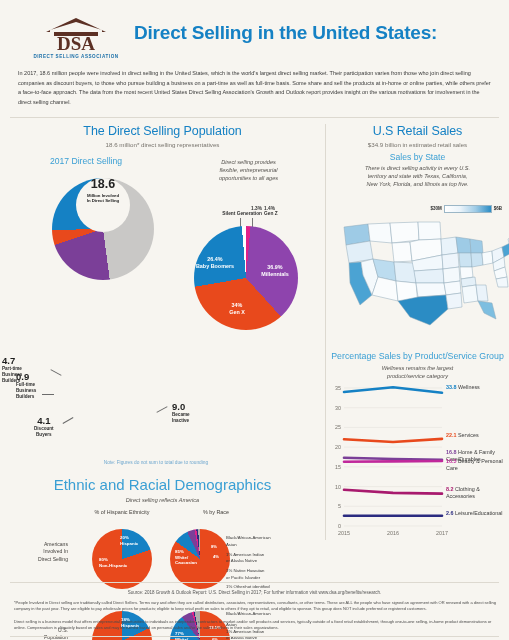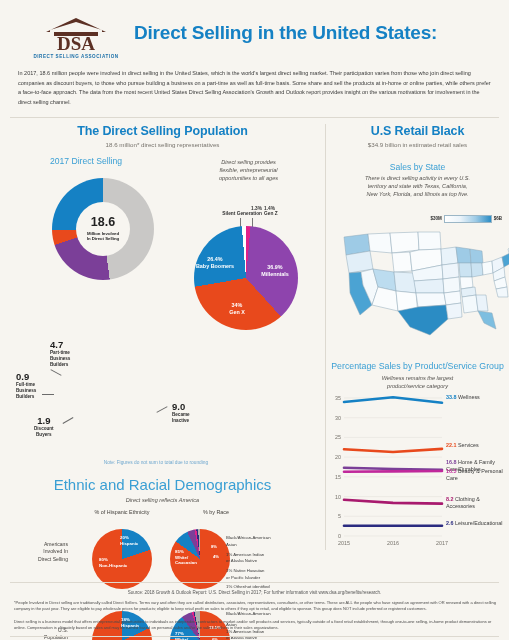--- a/index.html
+++ b/index.html
@@ -30,21 +30,21 @@
     font-size: 5.5px; line-height: 1.75; color: #3a3a3a; text-align: left;
   }
   .hr-top { height: 1px; background: #ddd9d0; margin: 9px 10px 0 10px; }
 
   
   .cols { display: flex; margin-top: 6px; }
   .col-left { width: 325px; position: relative; }
   .col-right { width: 184px; position: relative; border-left: 1px solid #ddd9d0; }
 
   .sec-title {
-    color: #1581c4; font-size: 12.5px; font-weight: bold; text-align: center;
+    color: #1581c4; font-size: 12.5px; font-weight: normal; text-align: center;
     letter-spacing: -0.1px;
   }
   .sec-sub { color: #77736c; font-size: 6.2px; text-align: center; margin-top: 3px; }
   .sub-title {
     color: #3a9fd4; font-size: 8.6px; text-align: center; line-height: 1.25;
   }
   .sub-note {
     color: #55524e; font-size: 5.6px; font-style: italic; text-align: center;
     line-height: 1.45; margin-top: 2px;
   }
@@ -55,36 +55,36 @@
   .chart-b { width: 153px; position: relative; }
 
   .donut-wrap { position: relative; width: 172px; height: 128px; margin-top: 4px; }
   .donut {
     position: absolute; left: 52px; top: 8px; width: 102px; height: 102px;
     border-radius: 50%;
   }
   .donut-hole {
     position: absolute; left: 52px; top: 8px; width: 102px; height: 102px;
     border-radius: 50%;
-    display: flex; align-items: center; justify-content: center;
+    display: flex; justify-content: center;
   }
   .donut-hole::before {
     content: ""; position: absolute; width: 54px; height: 54px;
     border-radius: 50%; background: #f7f5f0;
   }
   .donut-center { position: relative; text-align: center; z-index: 2; width: 54px; }
   .donut-center .big { font-size: 12.5px; font-weight: bold; color: #222; line-height: 1; }
   .donut-center .small {
     font-size: 4.3px; font-weight: bold; color: #222; line-height: 1.3; margin-top: 2px;
   }
 
   .dlabel { position: absolute; }
   .dlabel .num { font-size: 9.5px; font-weight: bold; color: #1d1d1d; line-height: 1; }
   .dlabel .txt { font-size: 4.6px; font-weight: bold; color: #2c2c2c; line-height: 1.35; margin-top: 1px; }
-  .lab-pt { position: absolute; left: 2px; top: 216px; margin-left: 48px; }
+  .lab-pt { position: absolute; left: 2px; top: 232px; }
   .lab-ft { position: absolute; left: 16px; top: 248px; }
   .lab-db { position: absolute; left: 34px; top: 292px; text-align: center; }
   .lab-bi { position: absolute; left: 172px; top: 278px; }
 
   .tick { position: absolute; width: 12px; height: 1px; background: #6b6b6b; }
 
   .note-round {
     position: absolute; top: 336px; left: 26px; width: 260px;
     font-size: 4.8px; color: #6fa8cf; text-align: center;
   }
@@ -249,21 +249,21 @@
         <div class="num">0.9</div>
         <div class="txt">
           <span>Full-time</span><br>
           <span>Business</span><br>
           <span>Builders</span>
         </div>
       </div>
       <div class="tick" style="left:42px; top:270px;"></div>
 
       <div class="dlabel lab-db">
-        <div class="num" style="text-align:center">1.9</div>
+        <div class="num" style="text-align:center">4.1</div>
         <div class="txt" style="text-align:center">
           <span>Discount</span><br>
           <span>Buyers</span>
         </div>
       </div>
       <div class="tick" style="left:62px; top:296px; transform:rotate(-30deg);"></div>
 
       <div class="dlabel lab-bi">
         <div class="num">9.0</div>
         <div class="txt">
@@ -351,23 +351,23 @@
             <div>or Alaska Native</div>
 
           </div>
         </div>
       </div>
 
     </div>
 
     <div class="col-right">
       <div class="rt-pad">
-        <div class="sec-title">U.S Retail Black</div>
+        <div class="sec-title">U.S Retail Sales</div>
         <div class="sec-sub">$34.9 billion in estimated retail sales</div>
-        <div class="sub-title" style="margin-top:14px">Sales by State</div>
+        <div class="sub-title" style="margin-top:4px">Sales by State</div>
         <div class="sub-note">
           <span>There is direct selling activity in every U.S.</span><br>
           <span>territory and state with Texas, California,</span><br>
           <span>New York, Florida, and Illinois as top five.</span>
         </div>
       </div>
 
       <div class="map-wrap">
         <div class="legend-bar">
           <span class="legend-txt">$30M</span>

